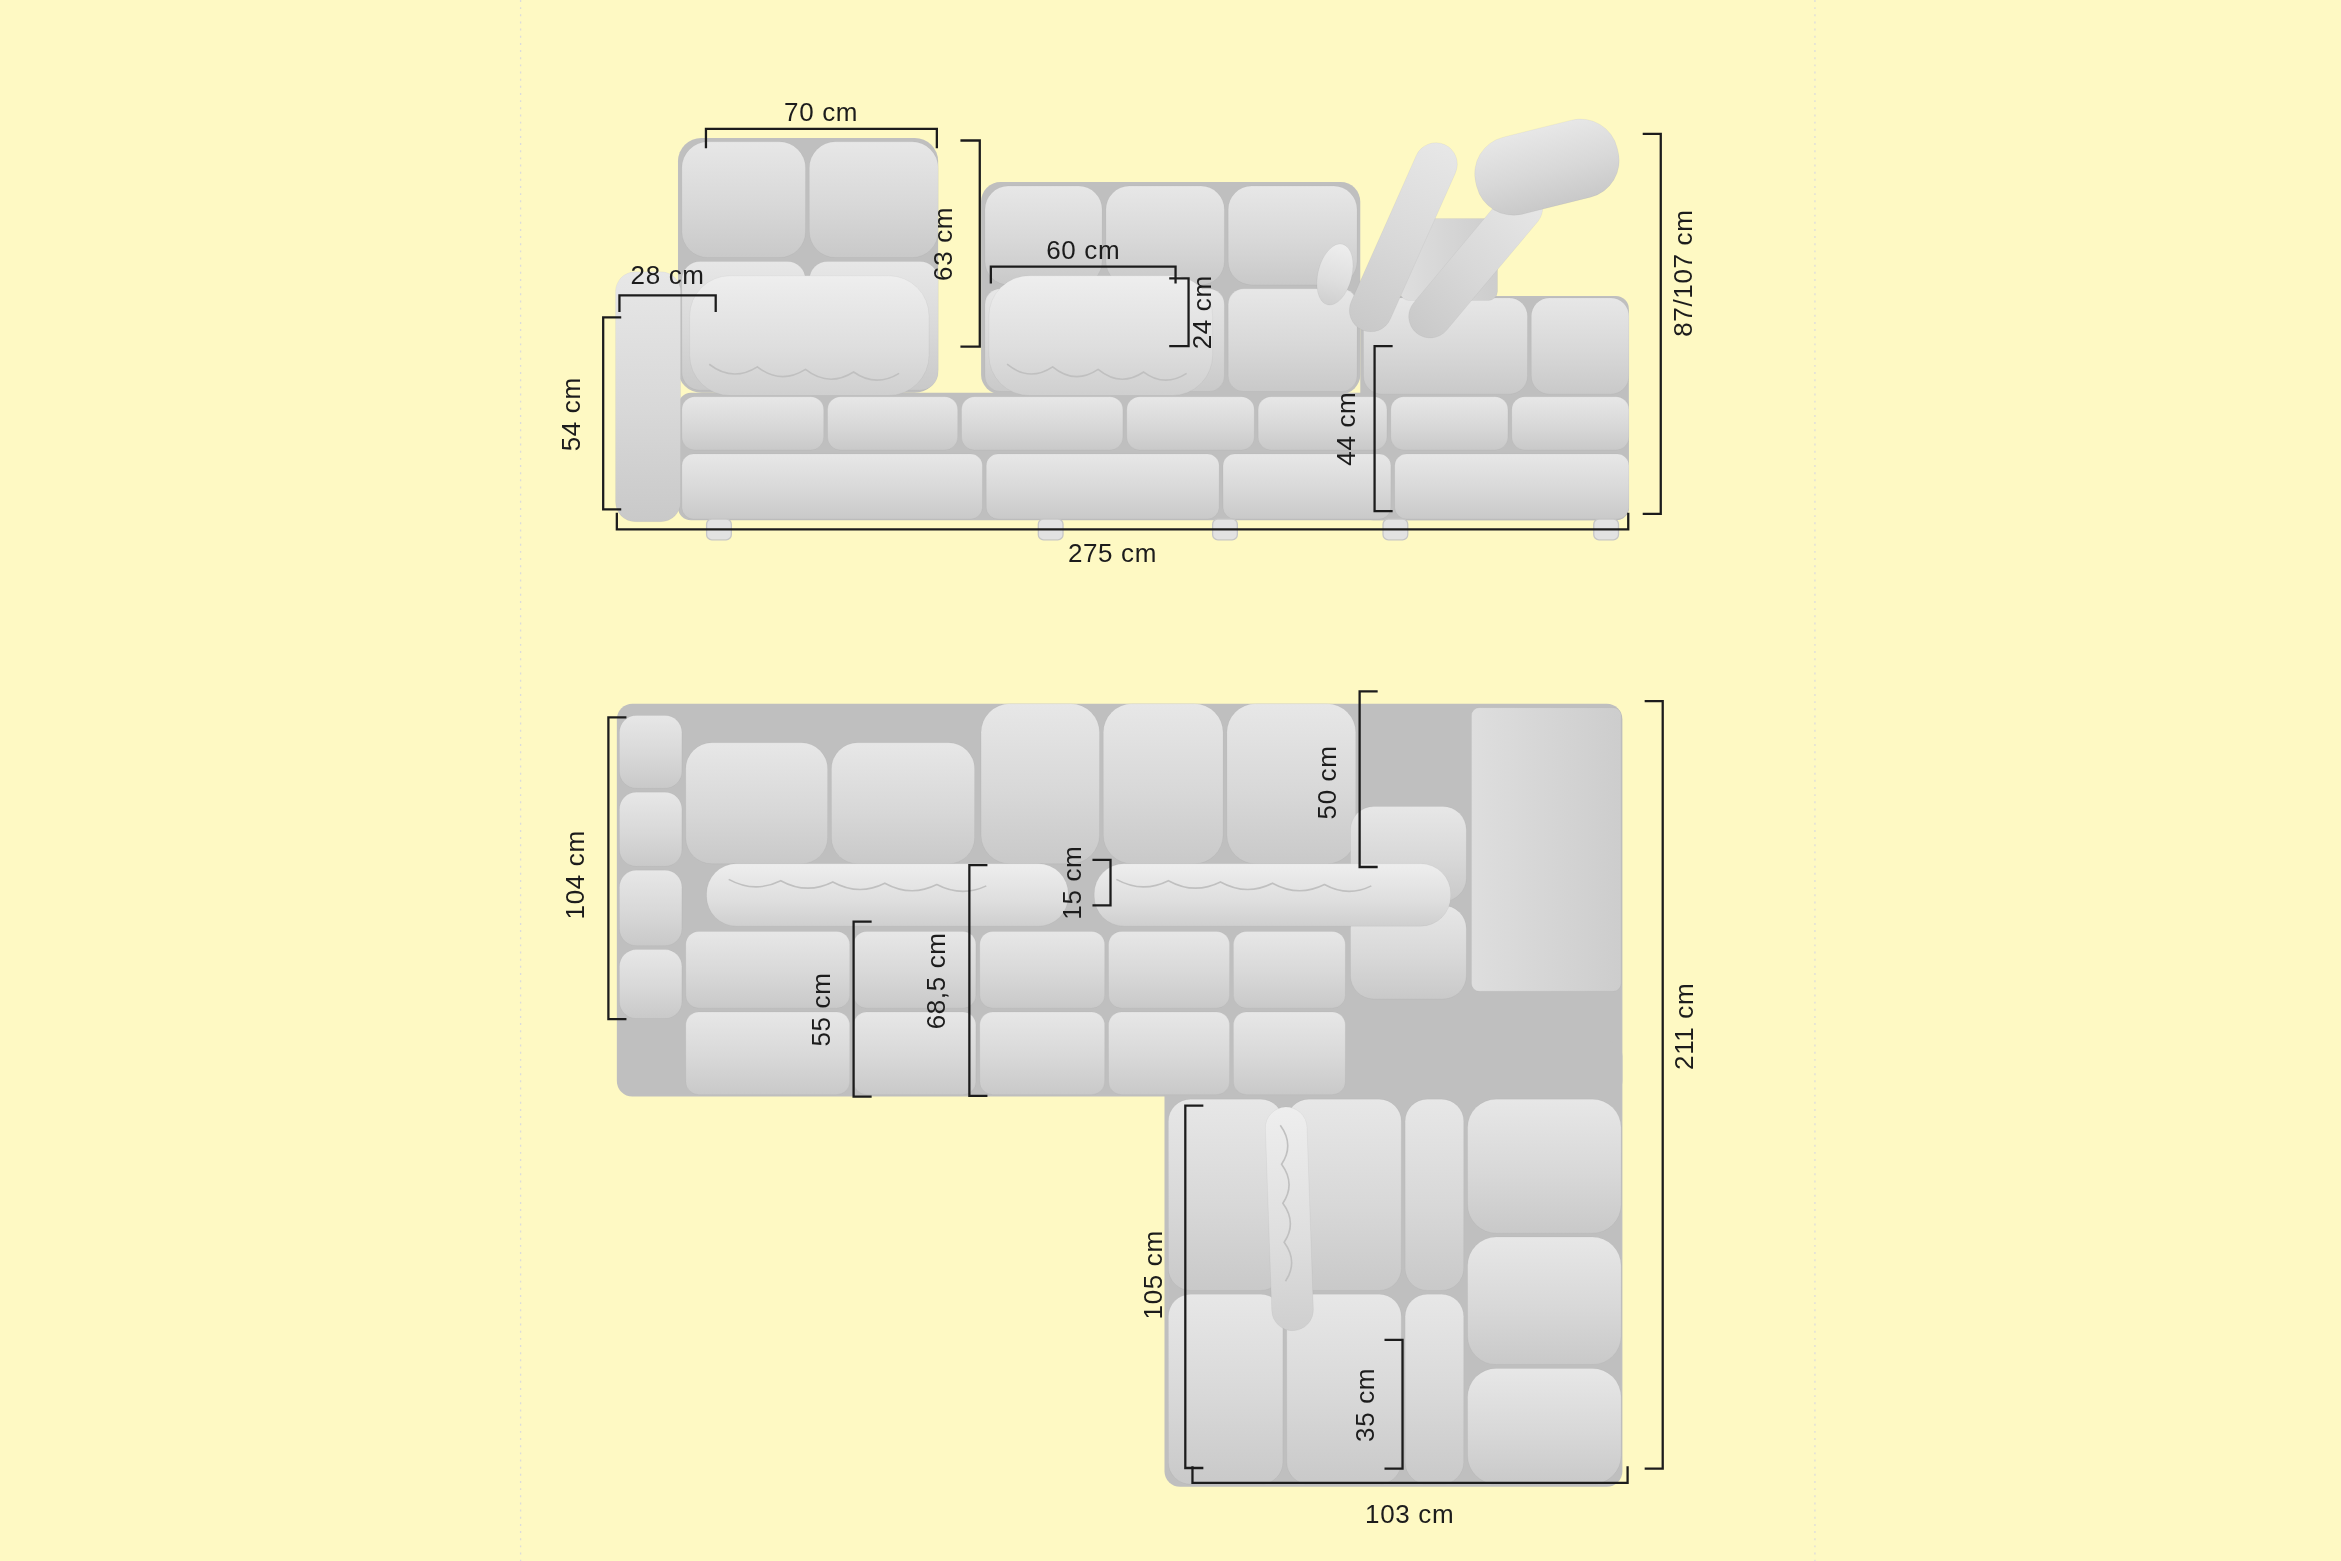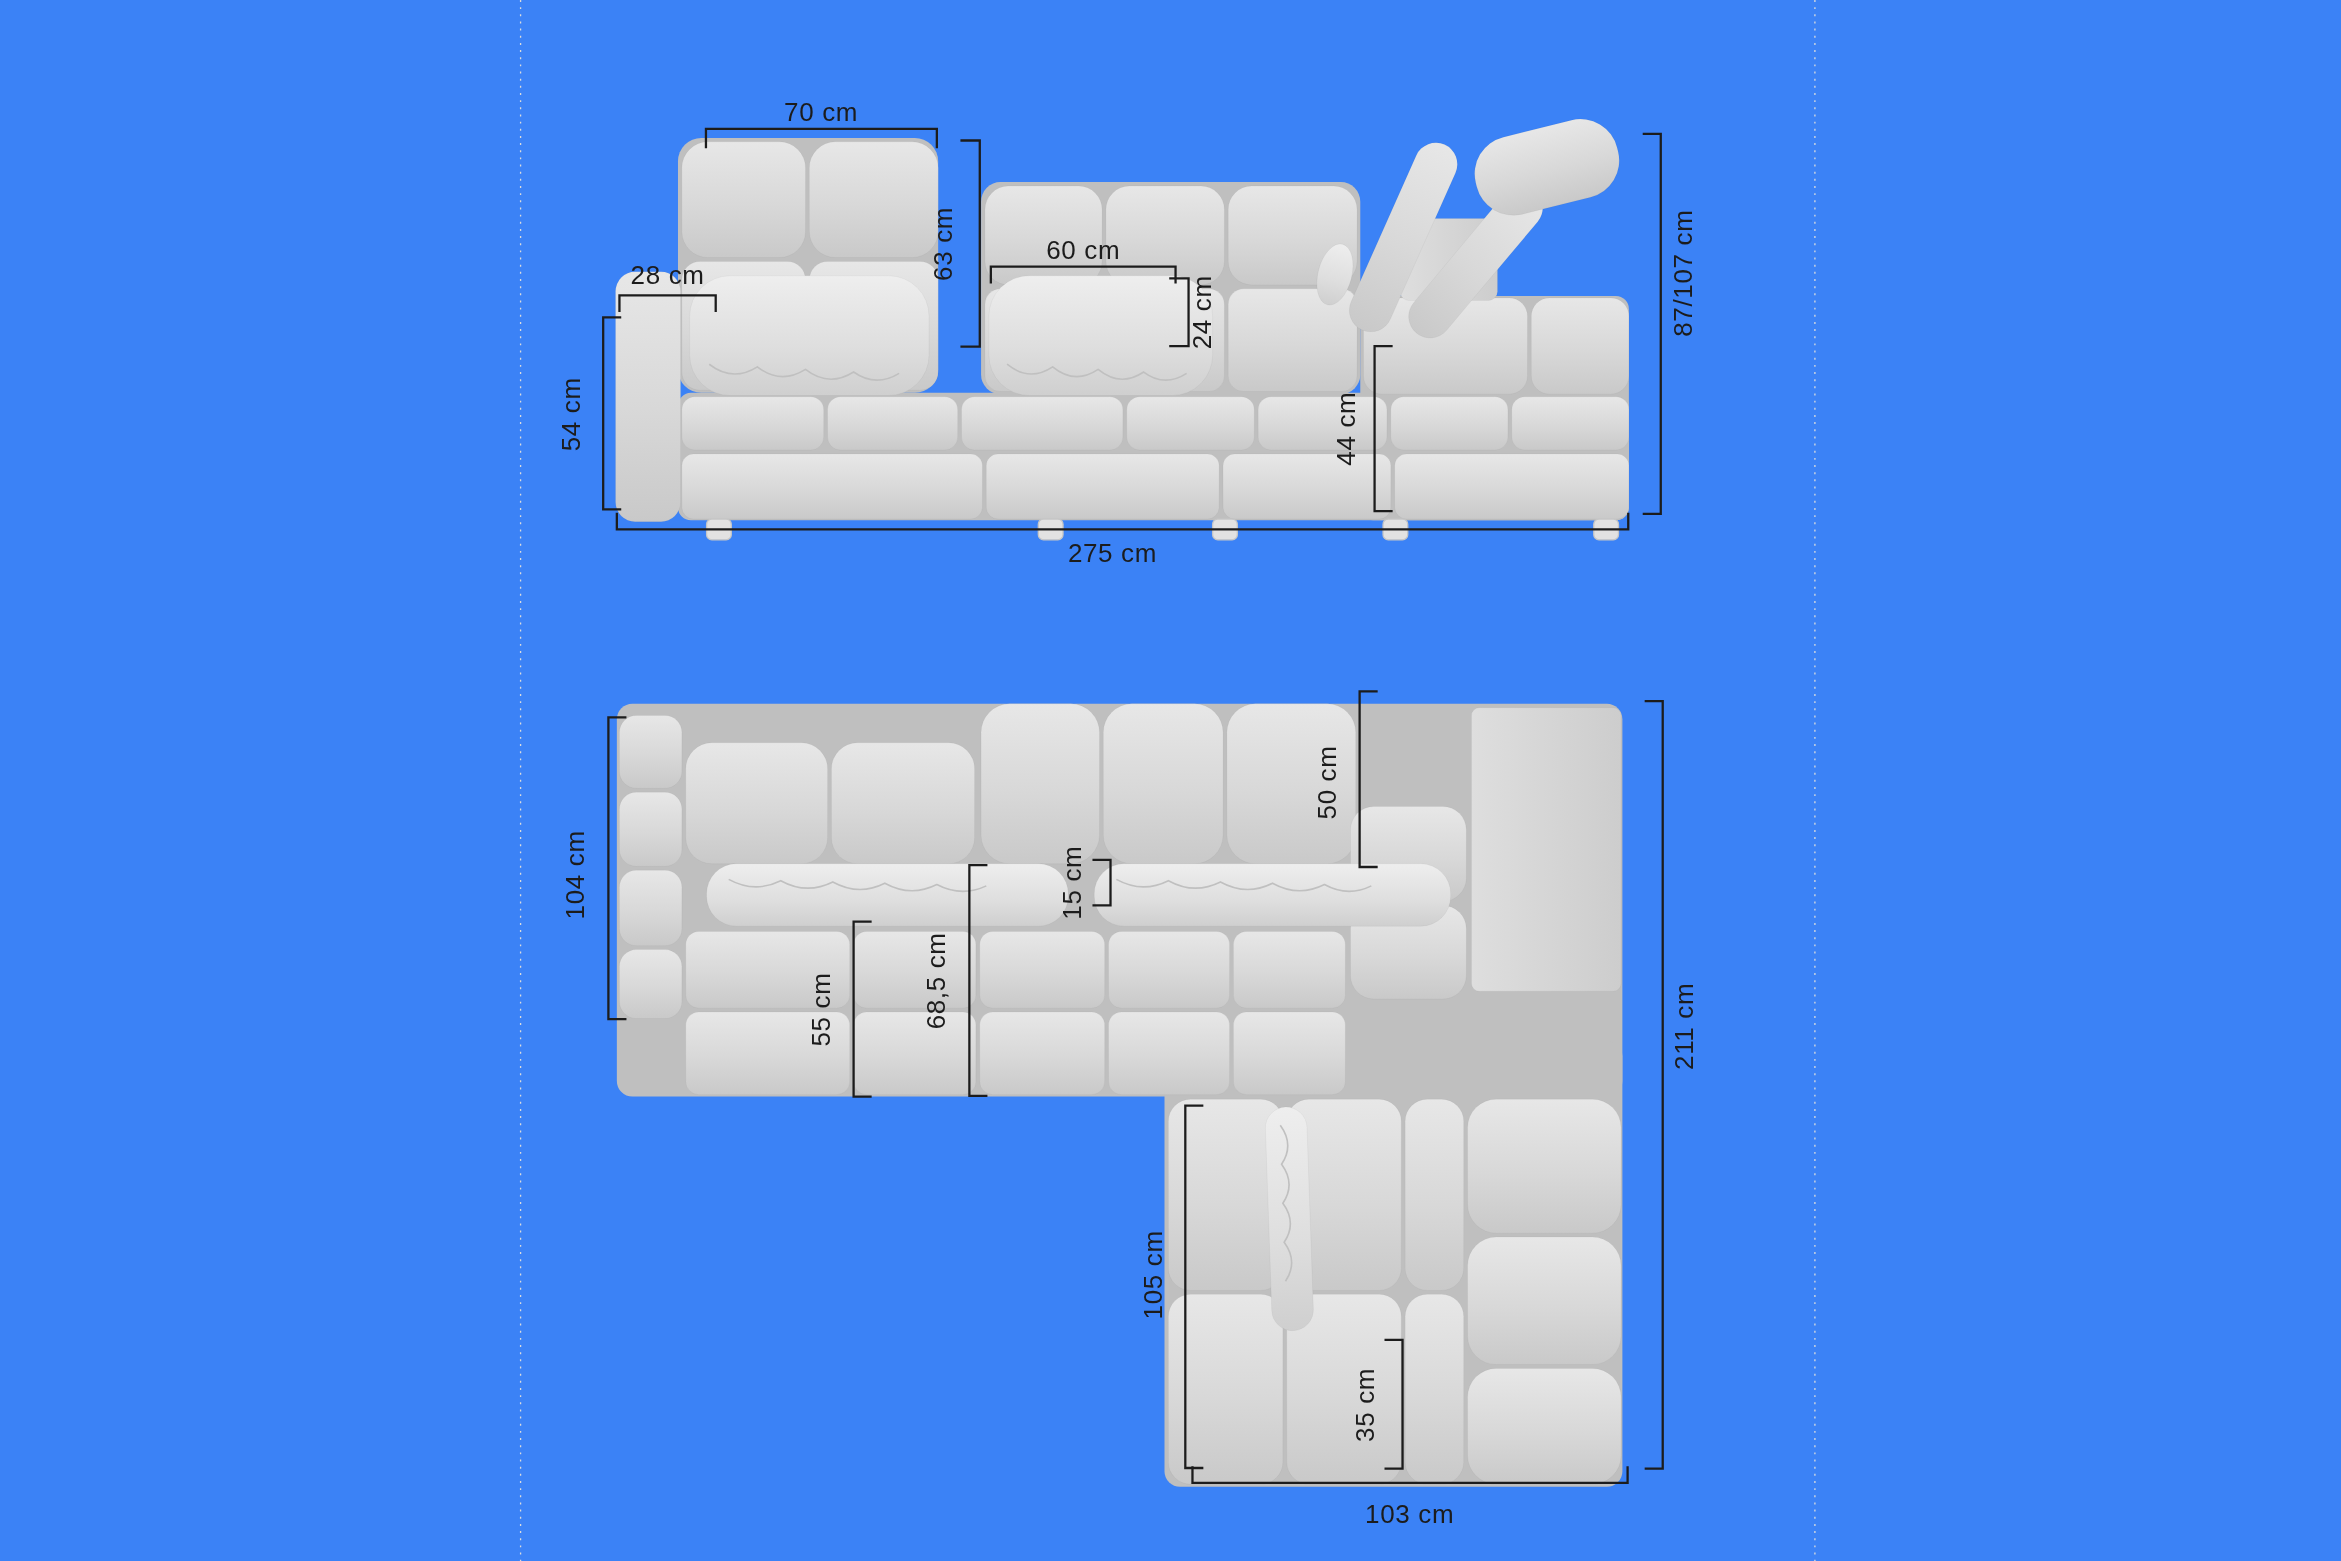--- a/index.html
+++ b/index.html
@@ -1,16 +1,16 @@
 <!DOCTYPE html>
 <html style="font-size:10.4px"><head>
 <meta charset="utf-8">
 <style>
   html,body{margin:0;padding:0;background:#ffffff;width:2342px;height:1561px;overflow:hidden;}
-  .stage{position:relative;width:2342px;height:1561px;background:#3b82f6;}
+  .stage{position:relative;width:2342px;height:1561px;background:#fef9c3;}
   svg{display:block;}
   .dim-label{
     font-family:"Liberation Sans", sans-serif;
     font-size:40px;
     fill:#1c1c1c;
     letter-spacing:1px;
   }
   .bracket{fill:none;stroke:#1c1c1c;stroke-width:3.5;stroke-linecap:square;}
   .underlay{fill:#bfbfbf;}
   .cu{fill:url(#cuGrad);stroke:rgba(0,0,0,0.05);stroke-width:1;}

